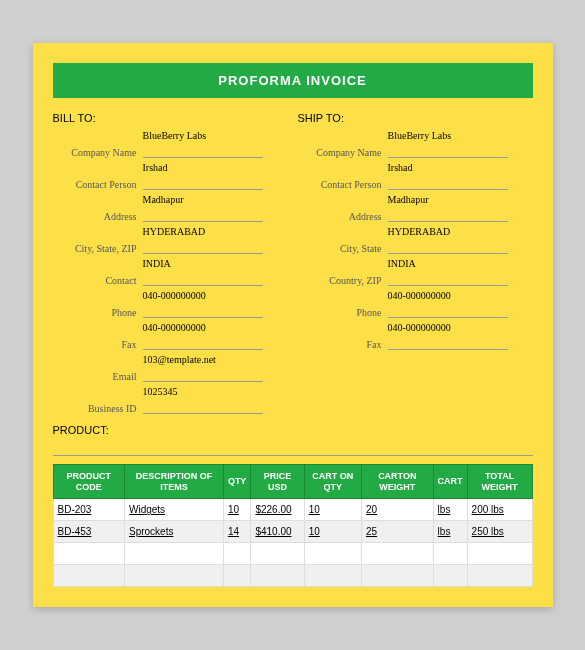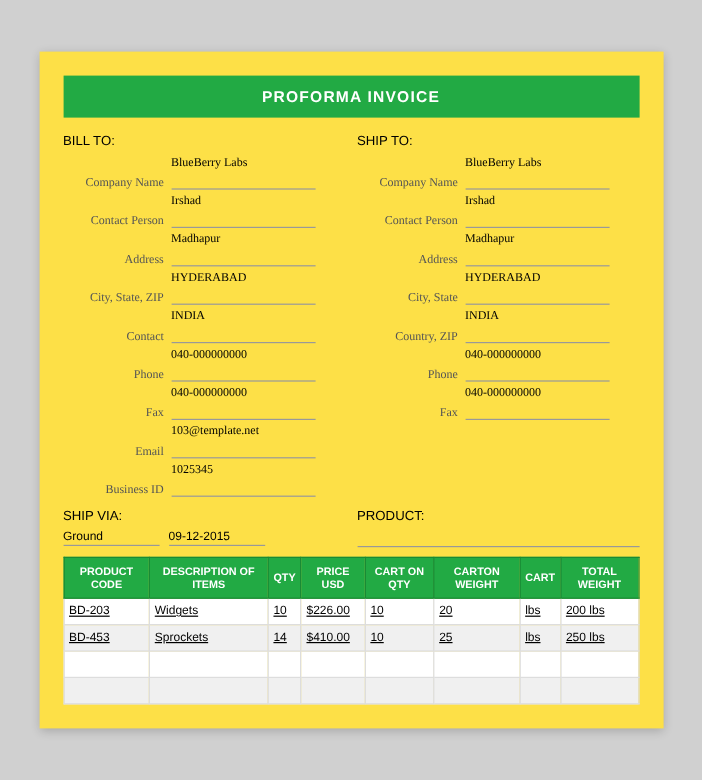--- a/index.html
+++ b/index.html
@@ -209,27 +209,20 @@
         <span class="field-value">040-000000000</span>
       </div>
       <div class="field-row">
         <span class="field-label">Fax</span>
         <span class="field-value">040-000000000</span>
       </div>
     </div>
   </div>
 
   <div class="ship-remarks-row">
-    <div class="ship-via-section">
-      <div class="section-label">SHIP VIA:</div>
-      <div class="ship-via-fields">
-        <span class="ship-via-value">Ground</span>
-        <span class="ship-via-value">09-12-2015</span>
-      </div>
-    </div>
     <div class="remarks-section">
       <div class="section-label">PRODUCT:</div>
       <div class="remarks-line"></div>
     </div>
   </div>
 
   <table class="invoice-table">
     <thead>
       <tr>
         <th>PRODUCT CODE</th>

